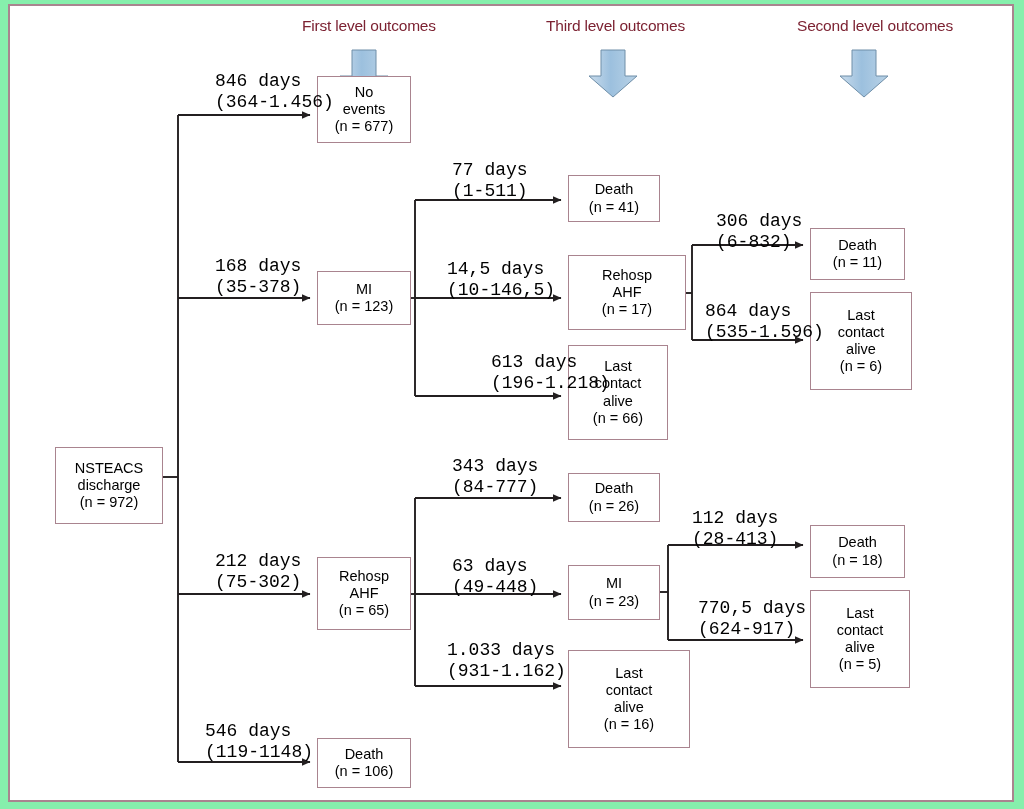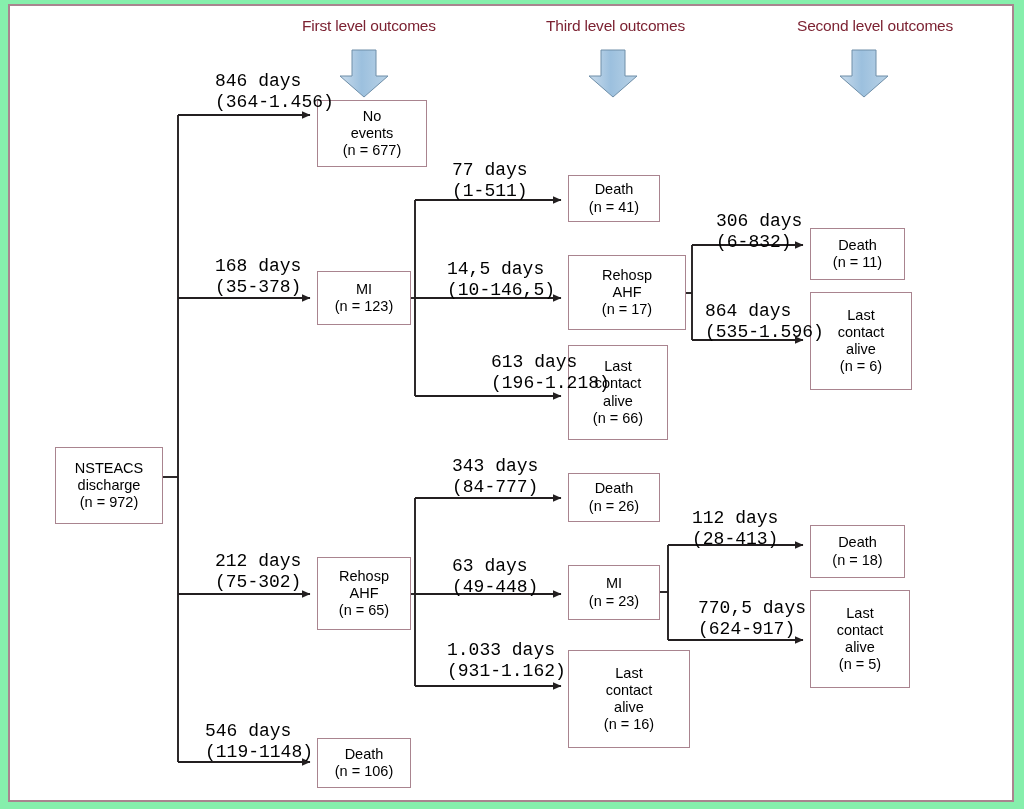--- a/index.html
+++ b/index.html
@@ -124,21 +124,21 @@
     </g>
   </svg>
 
   <div class="col-header" style="left:302px; top:17px;">First level outcomes</div>
   <div class="col-header" style="left:546px; top:17px;">Third level outcomes</div>
   <div class="col-header" style="left:797px; top:17px;">Second level outcomes</div>
 
   <div class="node" style="left:55px; top:447px; width:108px; height:77px;">
     <span class="node-text">NSTEACS<br>discharge<br>(n = 972)</span>
   </div>
-  <div class="node" style="left:317px; top:100px; width:110px; height:67px;">
+  <div class="node" style="left:317px; top:76px; width:94px; height:67px;">
     <span class="node-text">No<br>events<br>(n = 677)</span>
   </div>
   <div class="node" style="left:317px; top:271px; width:94px; height:54px;">
     <span class="node-text">MI<br>(n = 123)</span>
   </div>
   <div class="node" style="left:317px; top:557px; width:94px; height:73px;">
     <span class="node-text">Rehosp<br>AHF<br>(n = 65)</span>
   </div>
   <div class="node" style="left:317px; top:738px; width:94px; height:50px;">
     <span class="node-text">Death<br>(n = 106)</span>

